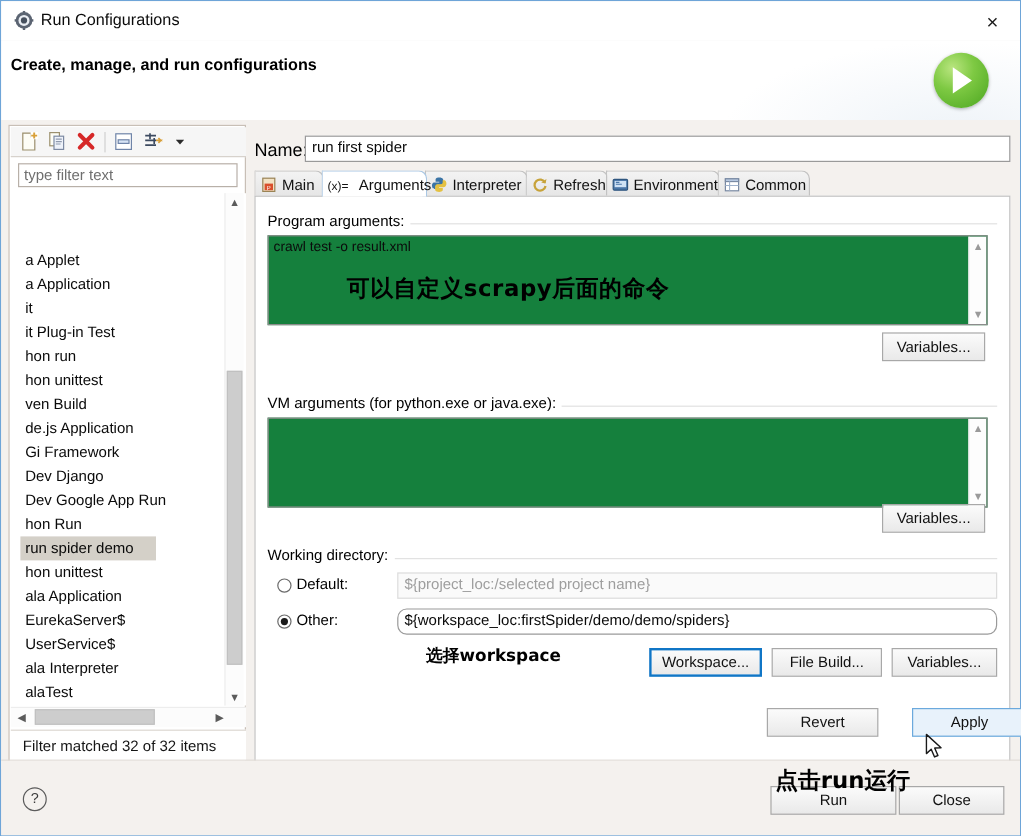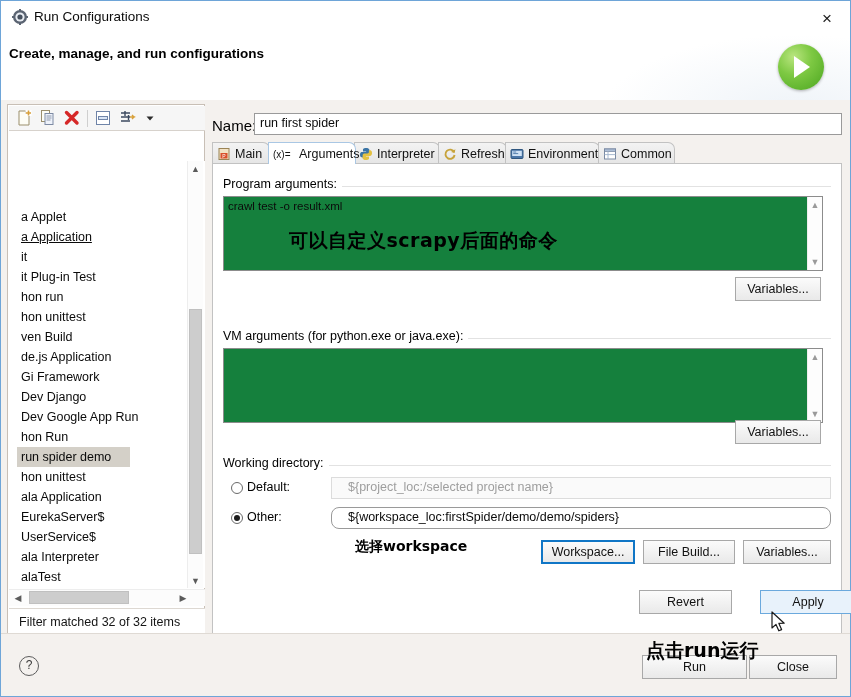--- a/index.html
+++ b/index.html
@@ -321,21 +321,21 @@
     position: absolute; left: 2px; top: 2px;
     width: 6px; height: 6px; border-radius: 50%;
     background: #1a1a1a;
   }
   .radio-label { position: absolute; left: 16px; top: 0; white-space: nowrap; }
 
   .path-field {
     position: absolute; height: 22px;
     border: 1px solid #9a9a9a; background: #ffffff;
     box-sizing: border-box;
-    font-size: 12.5px; padding: 2px 0 0 16px;
+    font-size: 12.5px; padding: 2px 0 0 5px;
     color: #0a0a0a;
     white-space: nowrap; overflow: hidden;
   }
   .path-field.disabled {
     border: 1px solid #dcdcdc;
     background: #fafafa;
     color: #9e9e9e;
   }
 
   
@@ -437,24 +437,25 @@
             <path d="M11 8 l4 0 l-2 -2 M11 8 l4 0 l-2 2" stroke="#d8a03a" stroke-width="1.4" fill="none"></path>
           </svg>
         </div>
         <div class="tbtn" style="left:134px;width:14px">
           <svg width="14" height="18" viewBox="0 0 14 18">
             <path d="M3.5 7.5 L10.5 7.5 L7 11.5 z" fill="#2b2b2b"></path>
           </svg>
         </div>
       </div>
 
+      <div class="filterbox">type filter text</div>
 
       <div class="tree" id="tree">
           <div class="tree-item" style="top: 0px;">a Applet</div>
-          <div class="tree-item" style="top: 20px; text-decoration: underline;">a Application</div>
+          <div class="tree-item" style="top: 20px;">a Application</div>
           <div class="tree-item" style="top: 40px;">it</div>
           <div class="tree-item" style="top: 60px;">it Plug-in Test</div>
           <div class="tree-item" style="top: 80px;">hon run</div>
           <div class="tree-item" style="top: 100px;">hon unittest</div>
           <div class="tree-item" style="top: 120px;">ven Build</div>
           <div class="tree-item" style="top: 140px;">de.js Application</div>
           <div class="tree-item" style="top: 160px;">Gi Framework</div>
           <div class="tree-item" style="top: 180px;">Dev Django</div>
           <div class="tree-item" style="top: 200px;">Dev Google App Run</div>
           <div class="tree-item" style="top: 220px;">hon Run</div>

